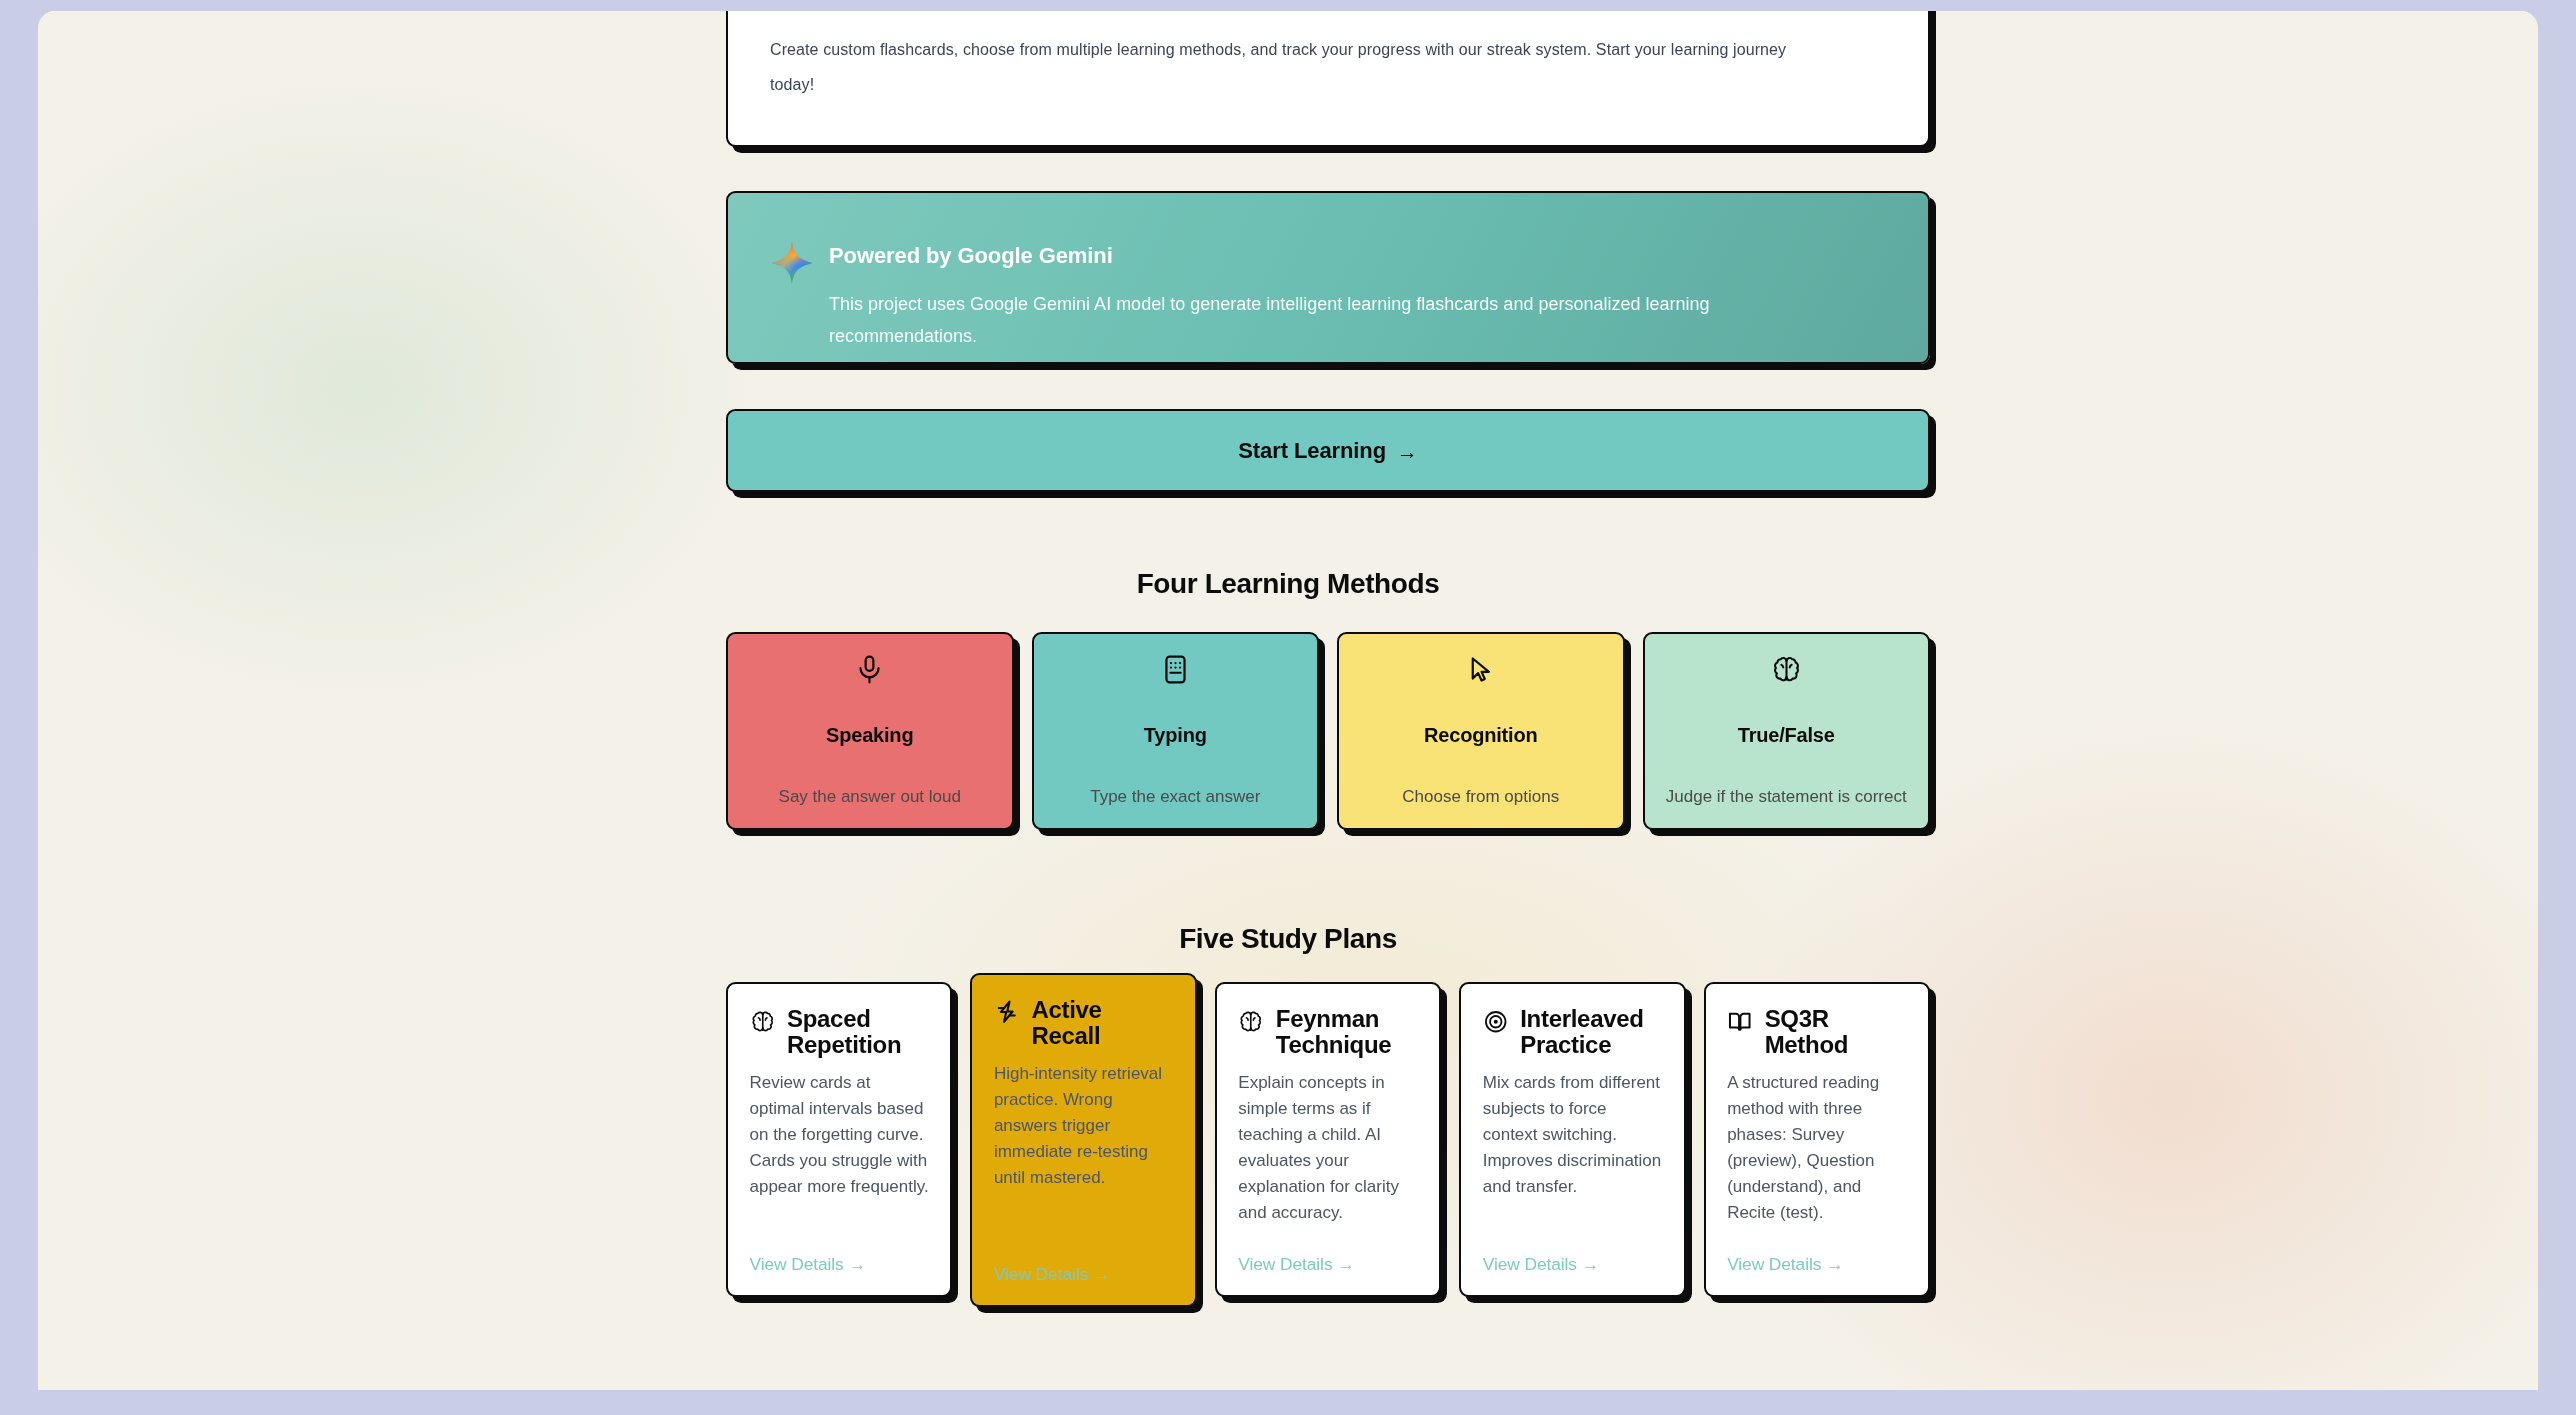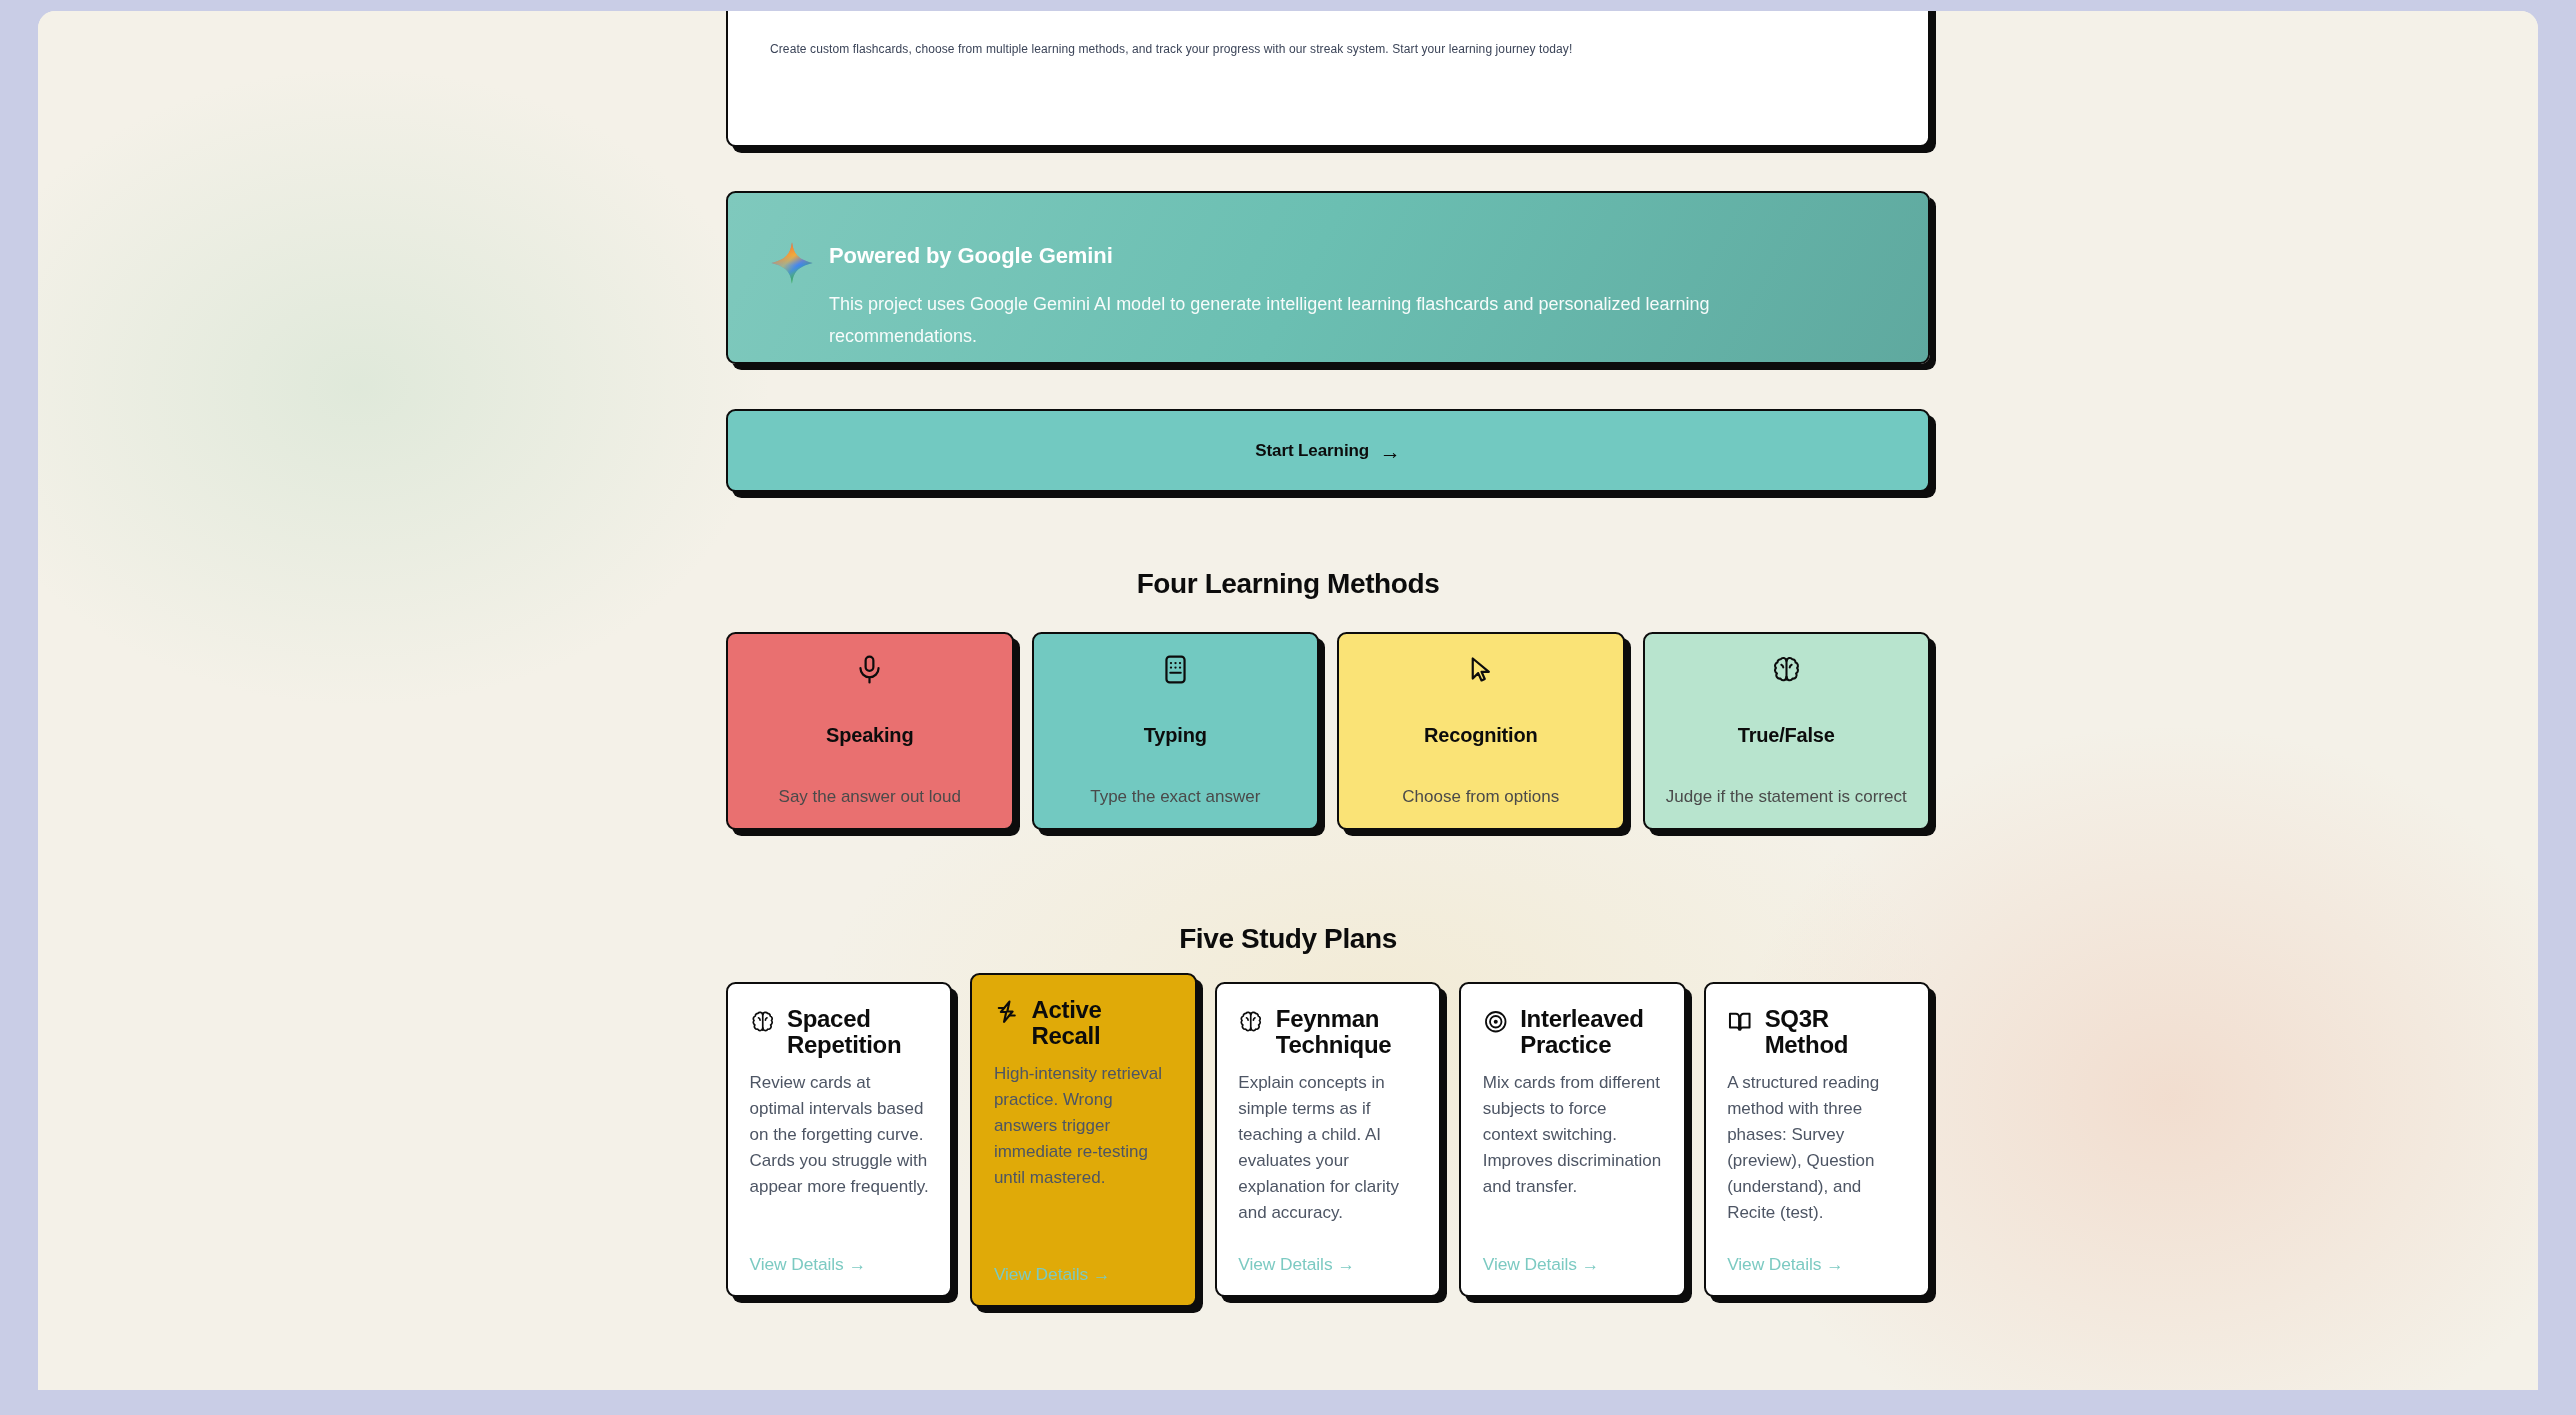--- a/index.html
+++ b/index.html
@@ -54,21 +54,21 @@
     border: 2.7px solid #0c0c0c;
     box-shadow: 6px 6px 0 #0c0c0c;
     border-radius: 9.4px;
     padding: 0 42px;
   }
   #intro-text {
     position: absolute;
     left: 42px;
     top: 99px;
     width: 1047px;
-    font-size: 12px;
+    font-size: 16px;
     line-height: 35px;
     color: #3b4458;
     letter-spacing: 0.1px;
   }
 
   
   #gemini-banner {
     position: absolute;
     left: 688px;
     top: 180px;
@@ -116,21 +116,21 @@
     border: 2.7px solid #0c0c0c;
     box-shadow: 6px 6px 0 #0c0c0c;
     border-radius: 9.4px;
     display: flex;
     align-items: center;
     justify-content: center;
     gap: 10.7px;
     cursor: pointer;
   }
   #start-btn-label {
-    font-size: 17px;
+    font-size: 22px;
     font-weight: bold;
     color: #0c0c0c;
     letter-spacing: -0.1px;
   }
   #start-btn-arrow {
     font-size: 21px;
     color: #0c0c0c;
     line-height: 1;
     margin-top: 1.3px;
   }

